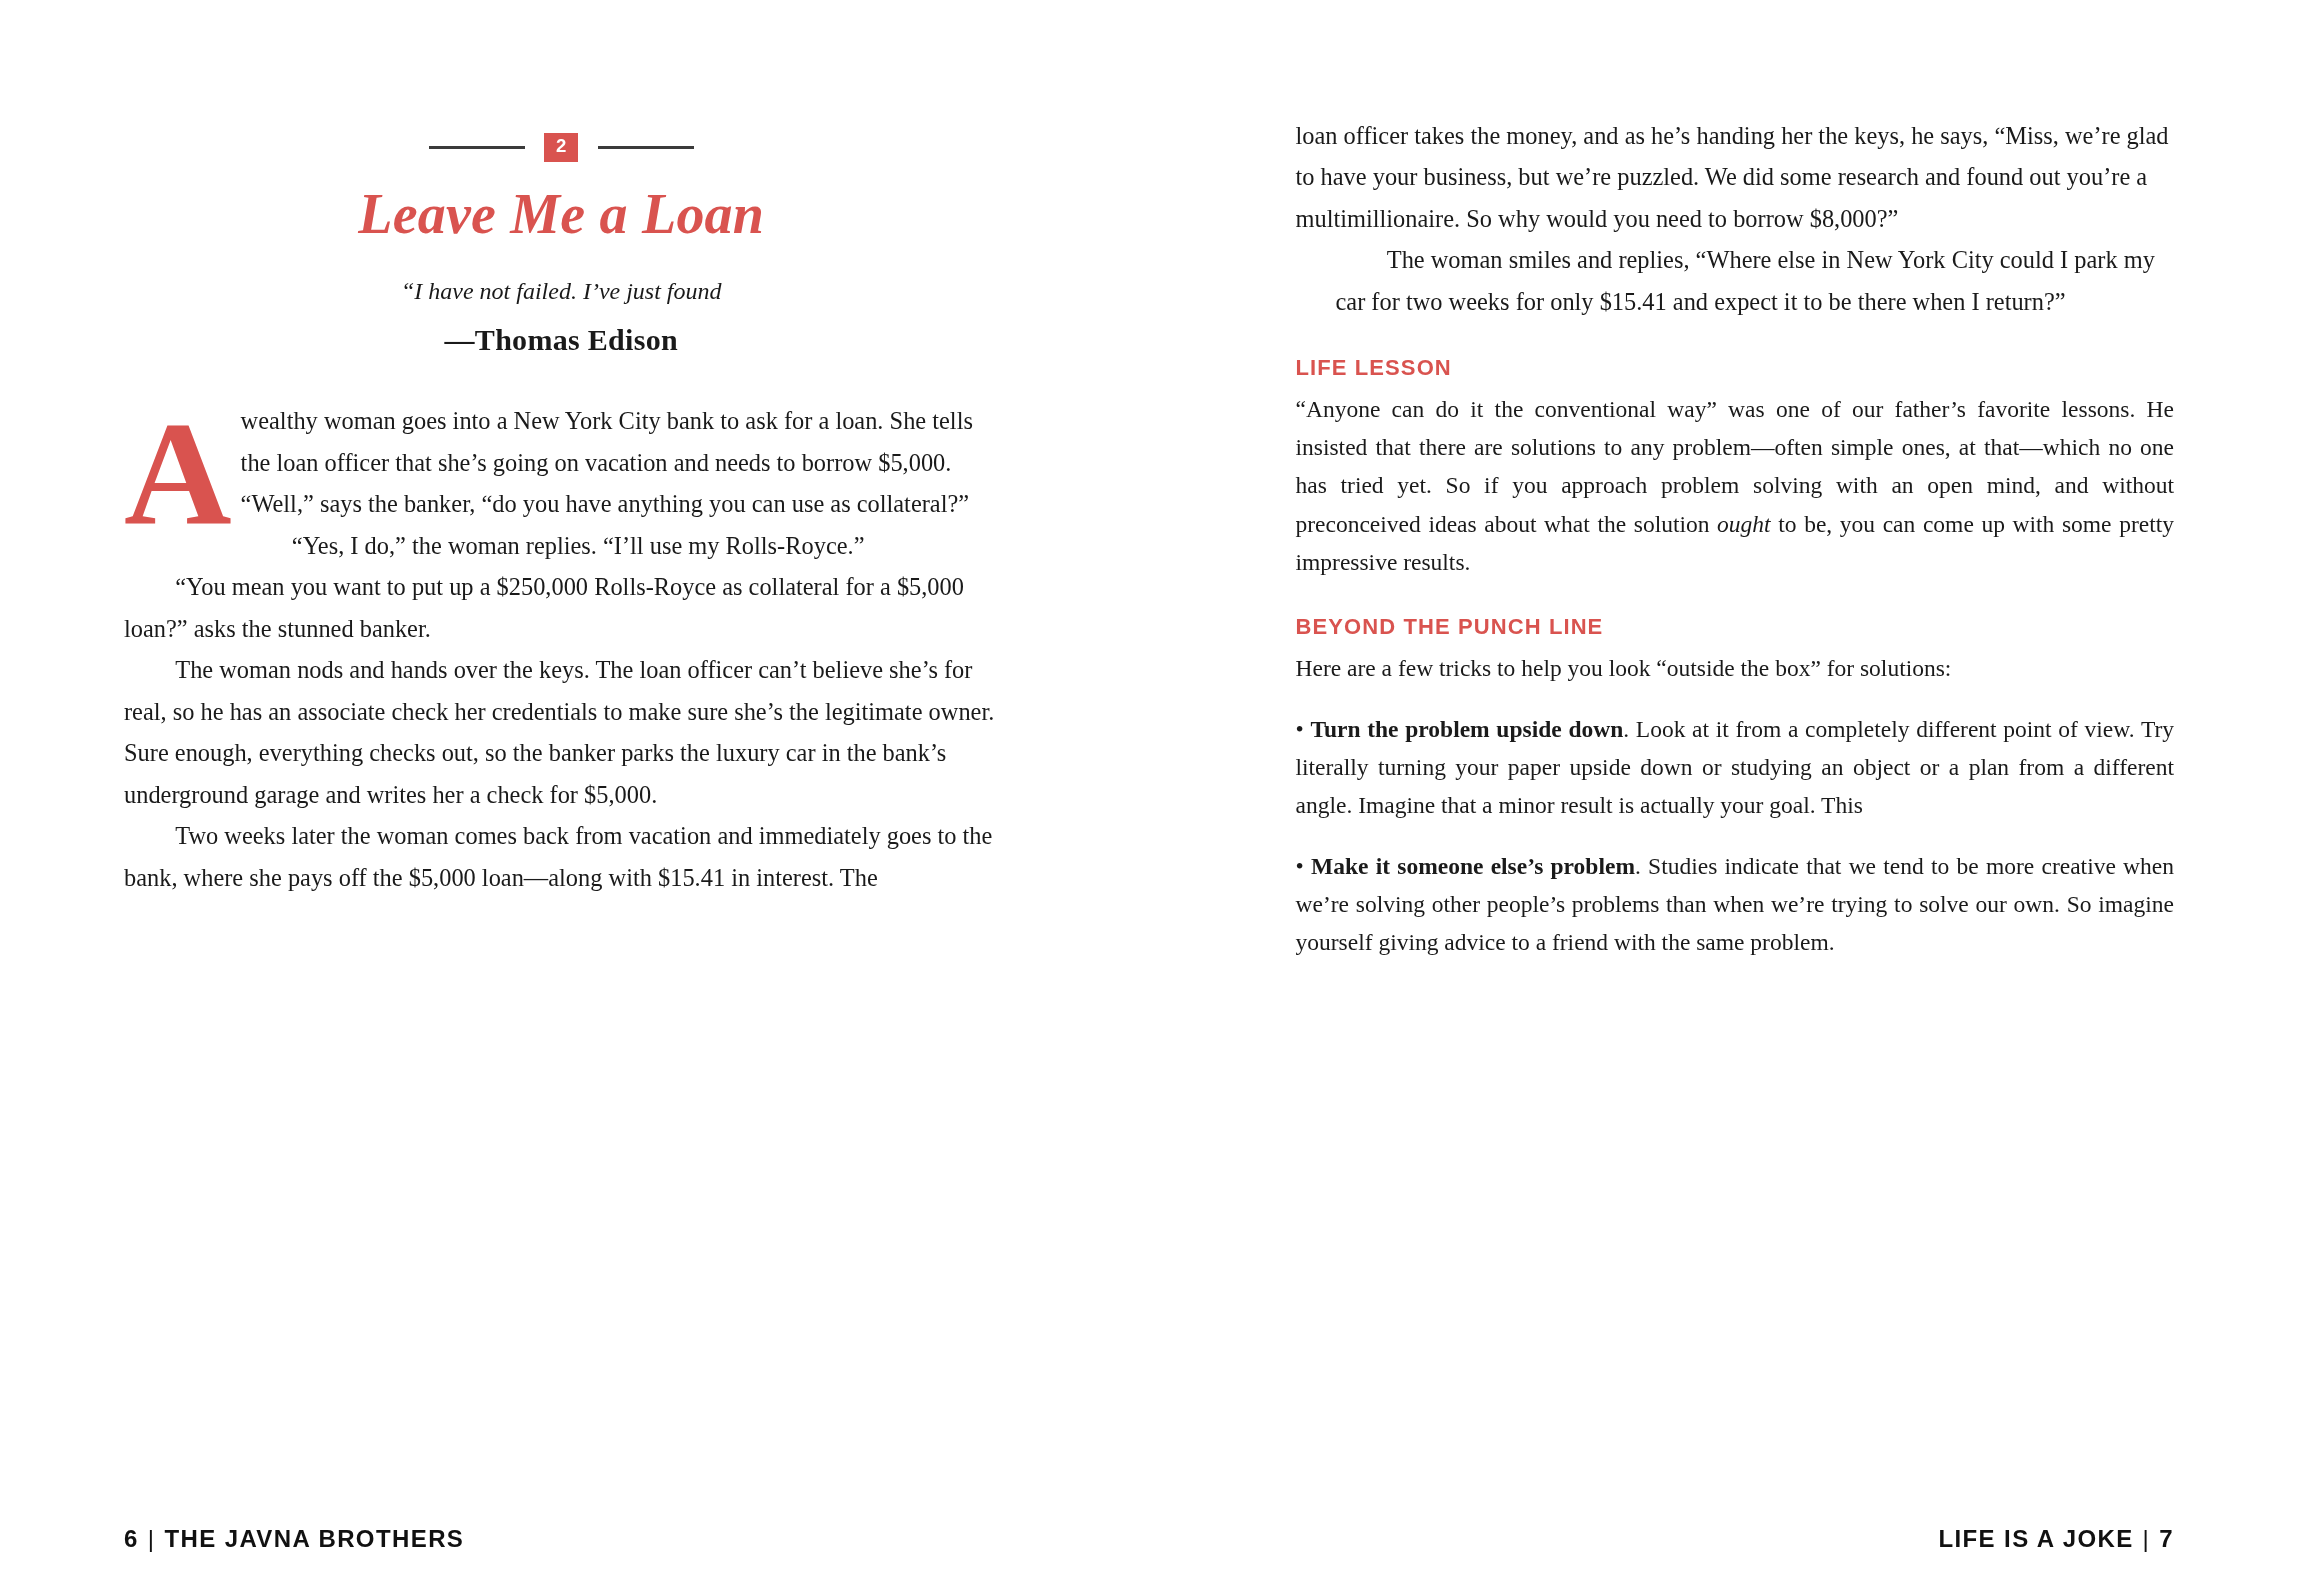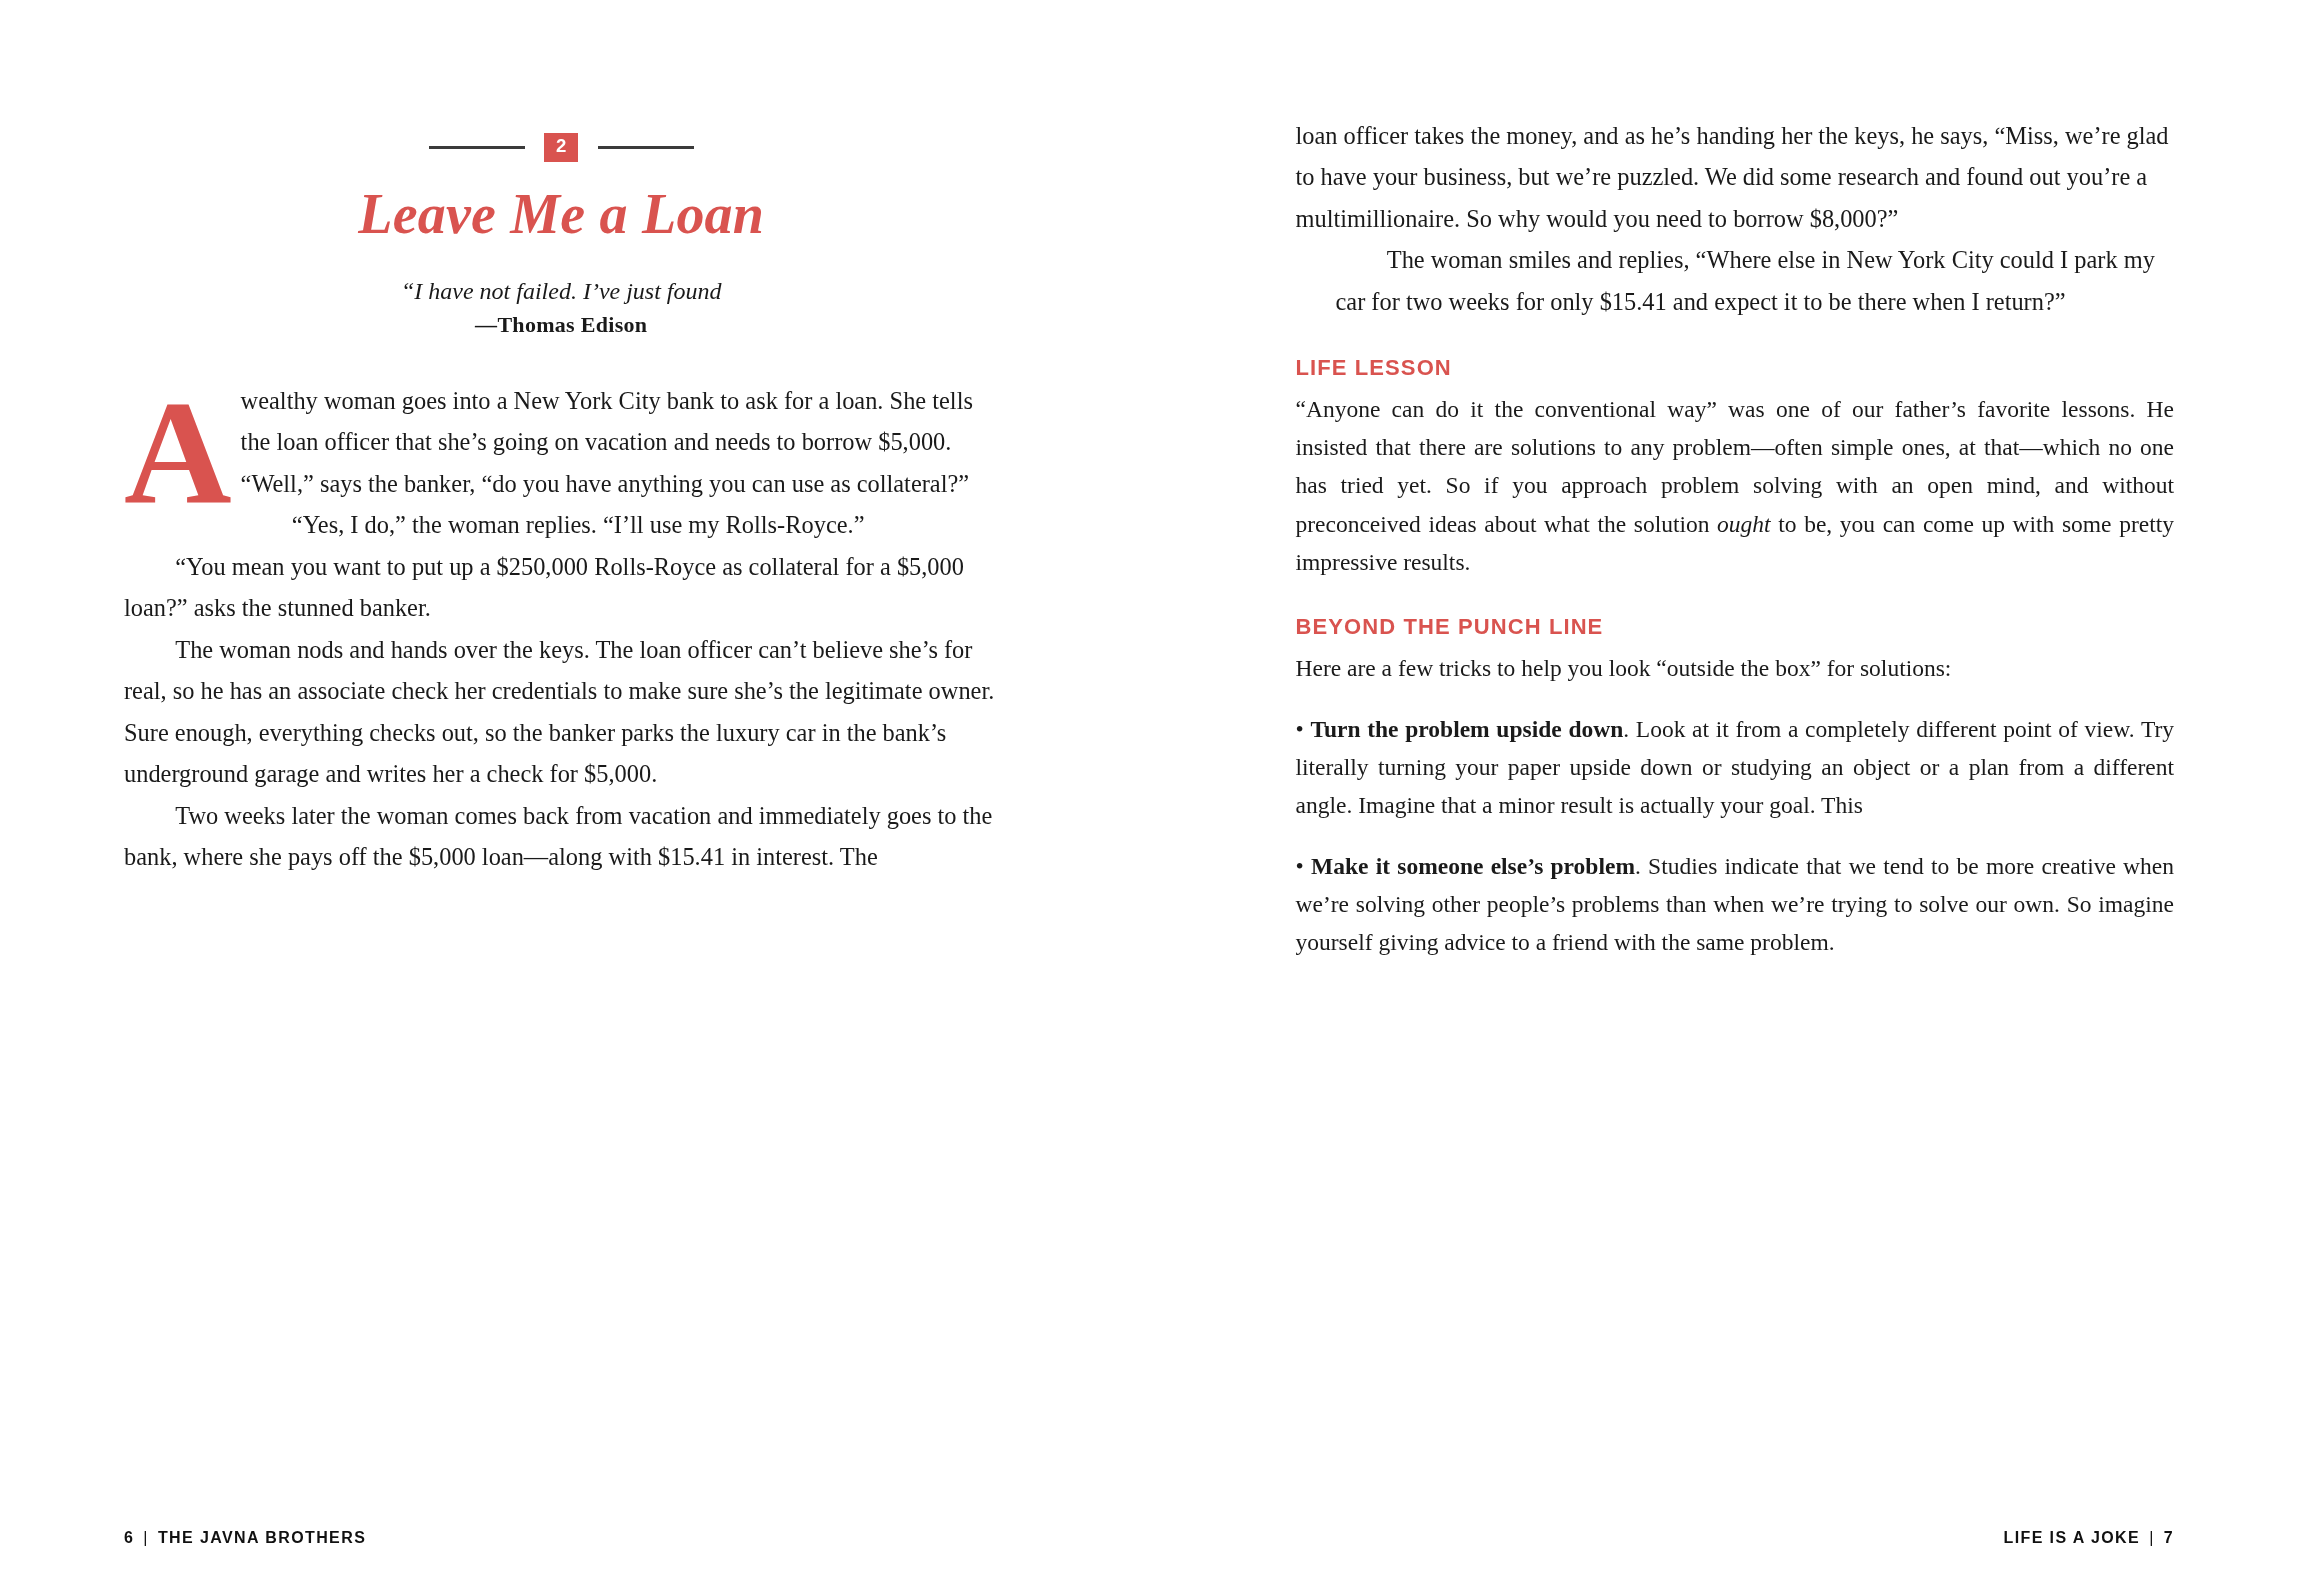--- a/index.html
+++ b/index.html
@@ -76,22 +76,22 @@
   .epigraph {
     font-style: italic;
     font-size: 24px;
     line-height: 1.45;
     color: #1a1a1a;
     margin: 0;
   }
   .epigraph-attrib {
     font-style: normal;
     font-weight: bold;
-    font-size: 22px;
-    margin-top: 0;
+    font-size: 30px;
+    margin-top: 9px;
     letter-spacing: 0.3px;
   }
 
   
   .body-col {
     margin-top: 39px;
     font-size: 24.4px;
     line-height: 1.70;
     text-align: left;
   }
@@ -145,24 +145,24 @@
     text-align: justify;
     font-size: 23.5px;
     line-height: 1.62;
     margin-top: 23px !important;
   }
   .bullet b { font-weight: bold; }
 
   
   .footer {
     position: absolute;
-    bottom: 46px;
+    bottom: 40px;
     font-family: "Liberation Sans", sans-serif;
     font-weight: bold;
-    font-size: 16px;
+    font-size: 24px;
     letter-spacing: 1.4px;
     color: #111111;
     white-space: nowrap;
     text-align: center;
   }
   .footer-left { left: 124px; }
   .footer-right { right: 133px; }
   .footer .sep {
     color: #111111;
     padding: 0 9px;

